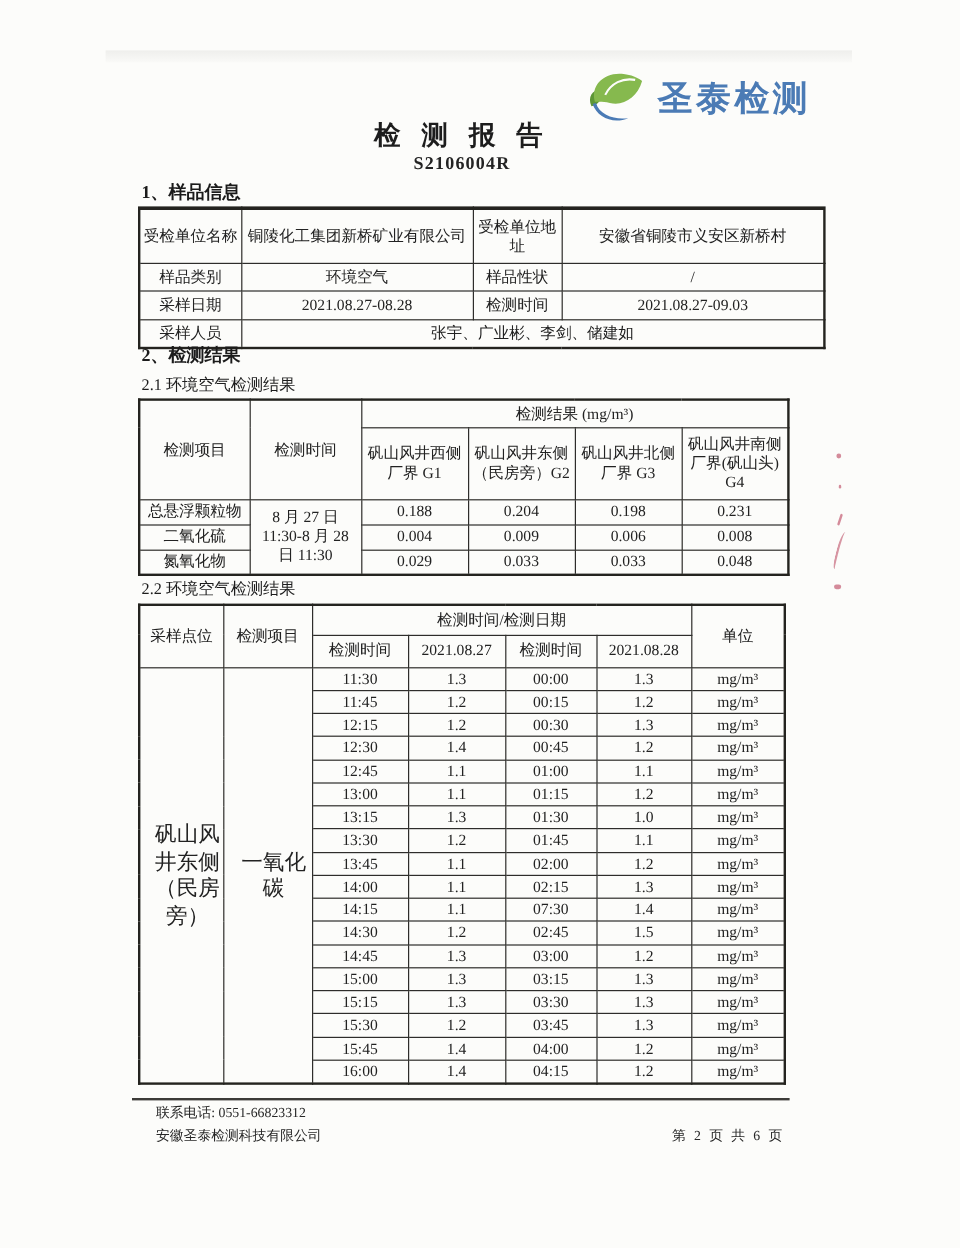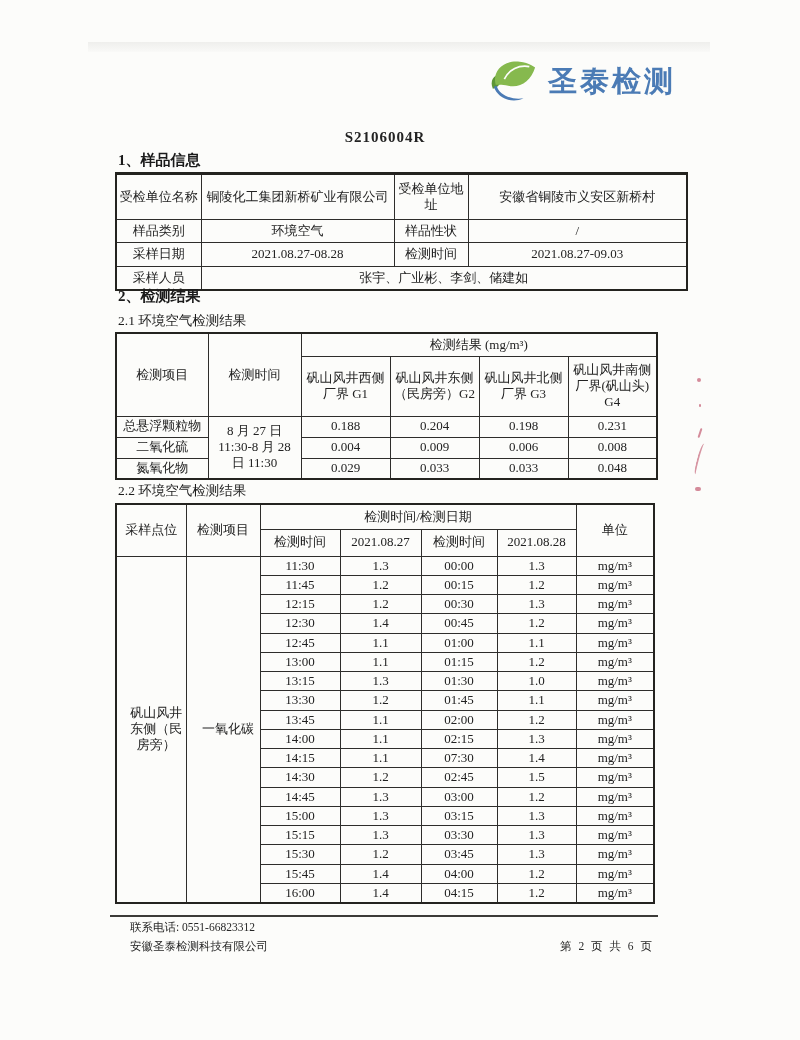--- a/index.html
+++ b/index.html
@@ -43,21 +43,21 @@
   .t21 tr.h2 { height:60px; }
   .t21 tr.dr { height:21px; }
   .t21 td { font-size:13px; }
 
   
   .t22 { left:115px; top:503px; width:538px; border:2px solid #24231f; }
   .t22 tr.h1 { height:25px; }
   .t22 tr.h2 { height:27px; }
   .t22 tbody tr { height:19px; }
   .t22 td { font-size:12.5px; padding:0 2px; }
-  .t22 .merged { font-size:13px;padding-left:12px; }
+  .t22 .merged { font-size:18px;padding-left:12px; }
 
   
   .foot-rule { position:absolute; left:110px; top:915px; width:548px; height:2px; background:#3c3b38; }
   .foot-line { position:absolute; font-size:11.5px; color:#262626; }
 
   
   .rmark { position:absolute; background:rgba(178,46,74,0.55); border-radius:2px; }
   .rmark.curve { background:none; border-left:2.5px solid rgba(178,46,74,0.5); border-radius:60% 0 0 40%; transform:rotate(14deg); }
 </style>
 </head>
@@ -72,20 +72,21 @@
       <svg width="52" height="48" viewBox="0 0 54 50">
         <path d="M6 34 C2 25 8 18 17 20 C15 29 11 33 6 34 Z" fill="#5d9636"></path>
         <path d="M9 30 C5 16 17 4 34 6 C44 7 50 12 50 12 C46 26 34 34 22 31 C16 29.5 12 30 9 30 Z" fill="#86b94e"></path>
         <path d="M18 24 C23 14 33 9 44 11" stroke="#fcfcfa" stroke-width="1.8" fill="none"></path>
         <path d="M7 32 C11 44 26 50 38 44 C28 46 13 42 10 31 Z" fill="#4b7bb5"></path>
       </svg>
     </span>
     <span class="logo-text">圣泰检测</span>
   </div>
 
+  <div class="doc-title">检 测 报 告</div>
   <div class="report-no">S2106004R</div>
 
   <div class="sec-h" style="left:118px; top:151px;">1、样品信息</div>
 
   <table class="tbl t1">
     <colgroup>
         <col style="width:85px">
         <col style="width:193px">
         <col style="width:74px">
         <col style="width:219px">

